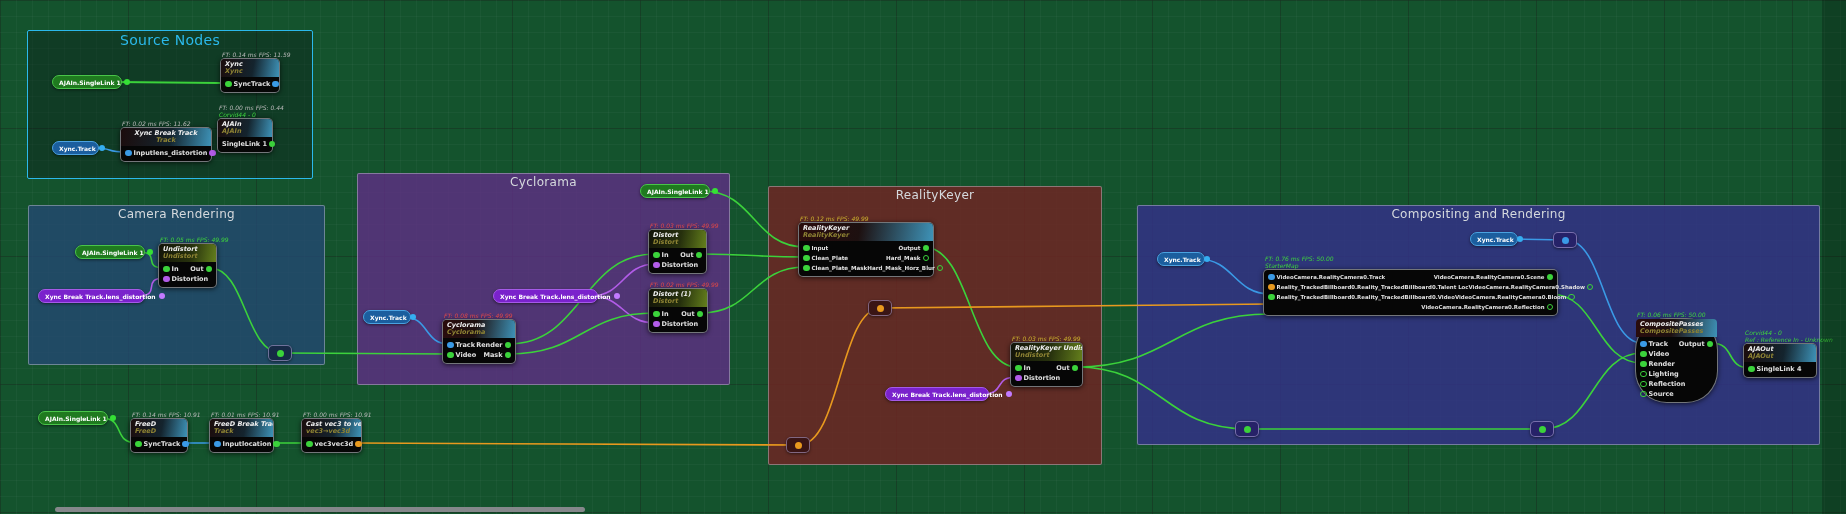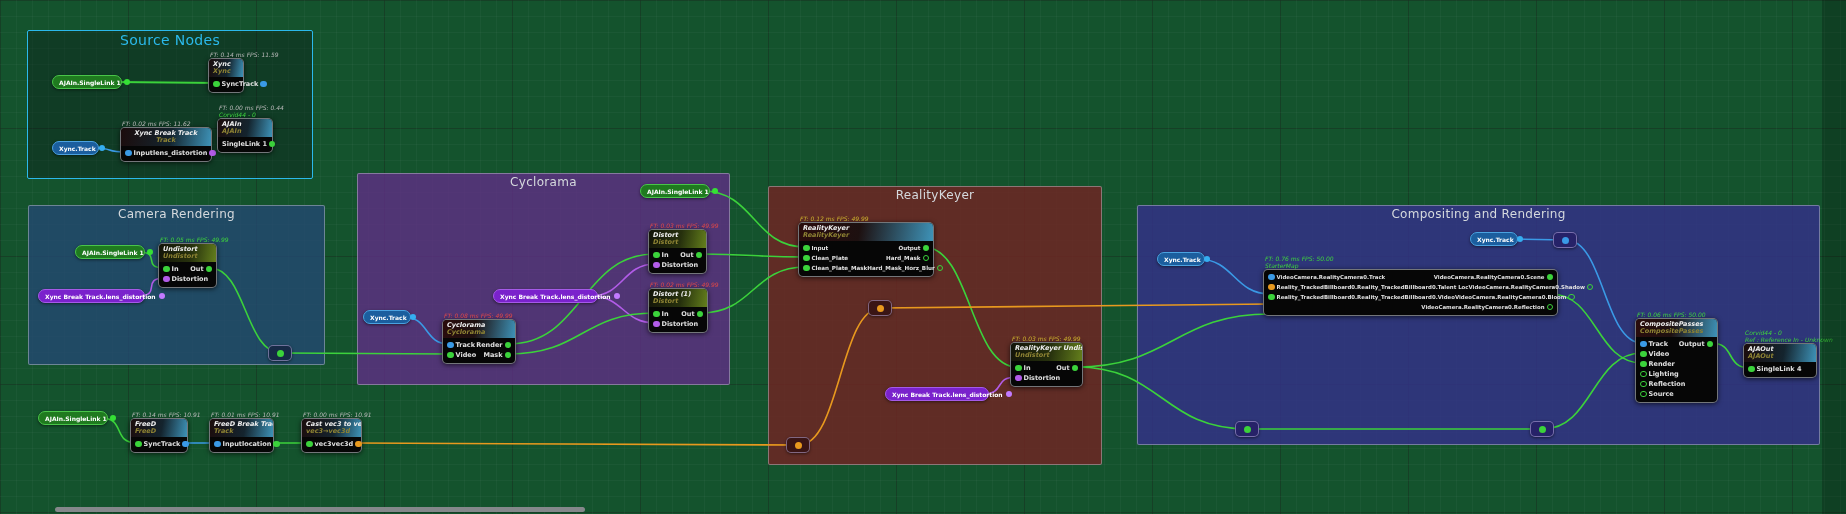--- a/index.html
+++ b/index.html
@@ -84,21 +84,21 @@
       <path d="M 1543 429 C 1592.5 429, 1592.5 353, 1642 353" fill="none" stroke="#3bd23b" stroke-width="1.6"></path>
       <path d="M 1198 259 C 1234 259, 1234 294, 1270 294" fill="none" stroke="#3a9ae6" stroke-width="1.6"></path>
       <path d="M 1511 239 L 1566 240" fill="none" stroke="#3a9ae6" stroke-width="1.6"></path>
       <path d="M 1566 240 C 1604 240, 1604 343, 1642 343" fill="none" stroke="#3a9ae6" stroke-width="1.6"></path>
       <path d="M 1551 294 C 1596.5 294, 1596.5 363, 1642 363" fill="none" stroke="#3bd23b" stroke-width="1.6"></path>
       <path d="M 1711 343 C 1736 343, 1725 368, 1750 368" fill="none" stroke="#3bd23b" stroke-width="1.6"></path>
       <path d="M 101 418 C 126 418, 112 443, 137 443" fill="none" stroke="#3bd23b" stroke-width="1.6"></path>
       <path d="M 181 443 L 216 443" fill="none" stroke="#3a9ae6" stroke-width="1.6"></path>
       <path d="M 267 443 L 308 443" fill="none" stroke="#3bd23b" stroke-width="1.6"></path>
     </svg>
-    <div class="node" style="left: 208px; top: 58px; width: 36px;">
+    <div class="node" style="left: 220px; top: 58px; width: 60px;">
       <div class="node-meta">
         <div style="color: rgb(185, 185, 185);">FT: 0.14 ms FPS: 11.59</div>
       </div>
       <div class="node-header" style="background: linear-gradient(100deg, rgb(27, 12, 12) 0%, rgb(20, 36, 46) 55%, rgb(62, 147, 184) 100%);">
         <div class="node-title">Xync</div>
         <div class="node-subtitle">Xync</div>
       </div>
       <div class="node-body">
         <div class="pin-row">
           <span class="pin left">
@@ -437,21 +437,21 @@
         </div>
         <div class="pin-row">
           <span class="pin left"></span>
           <span class="pin right">
             <span class="pin-label" style="font-size: 5.4px;">VideoCamera.RealityCamera0.Reflection</span>
             <i class="dot hollow" style="border-color: rgb(59, 210, 59);"></i>
           </span>
         </div>
       </div>
     </div>
-    <div class="node" style="left: 1635px; top: 318px; width: 83px;">
+    <div class="node" style="left: 1635px; top: 318px; width: 83px; border-radius: 32px;">
       <div class="node-meta">
         <div style="color: rgb(62, 212, 62);">FT: 0.06 ms FPS: 50.00</div>
       </div>
       <div class="node-header" style="background: linear-gradient(100deg, rgb(42, 12, 12) 0%, rgb(29, 16, 16) 45%, rgb(62, 147, 184) 100%);">
         <div class="node-title">CompositePasses</div>
         <div class="node-subtitle">CompositePasses</div>
       </div>
       <div class="node-body">
         <div class="pin-row">
           <span class="pin left">

